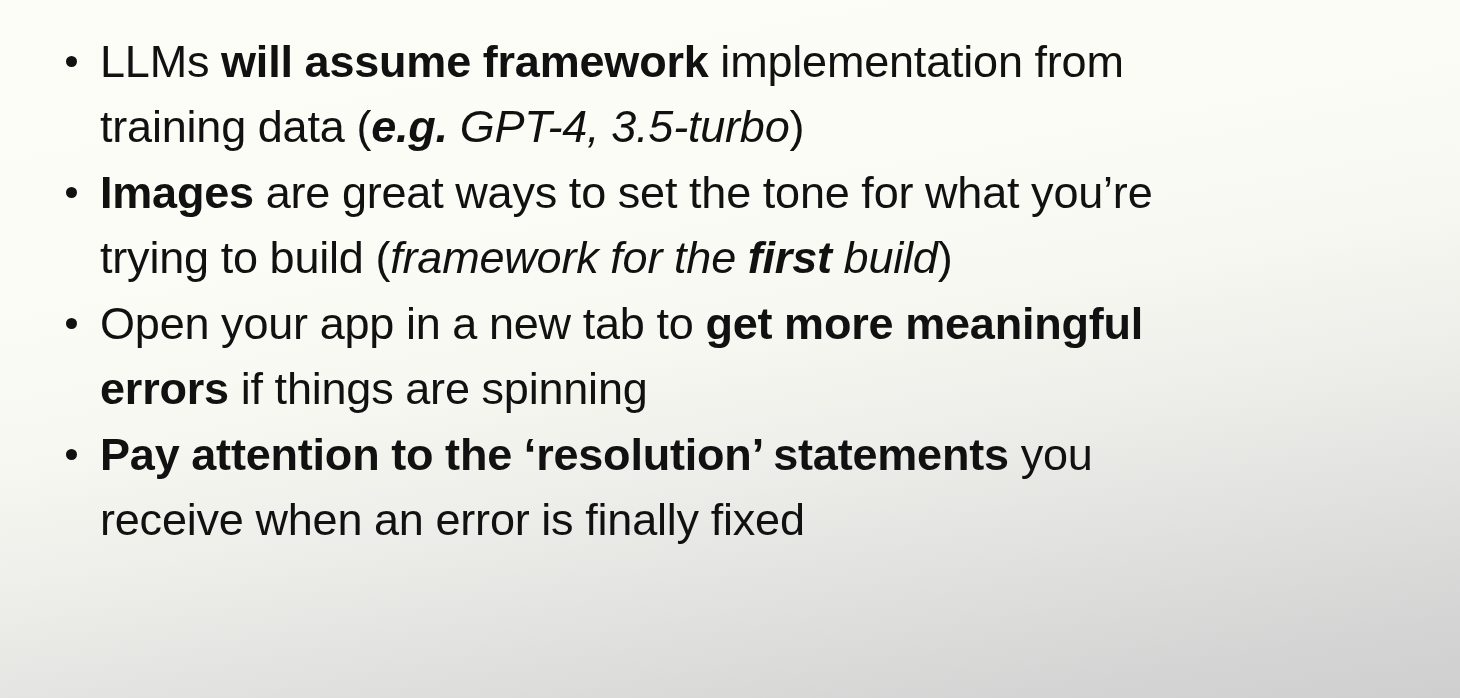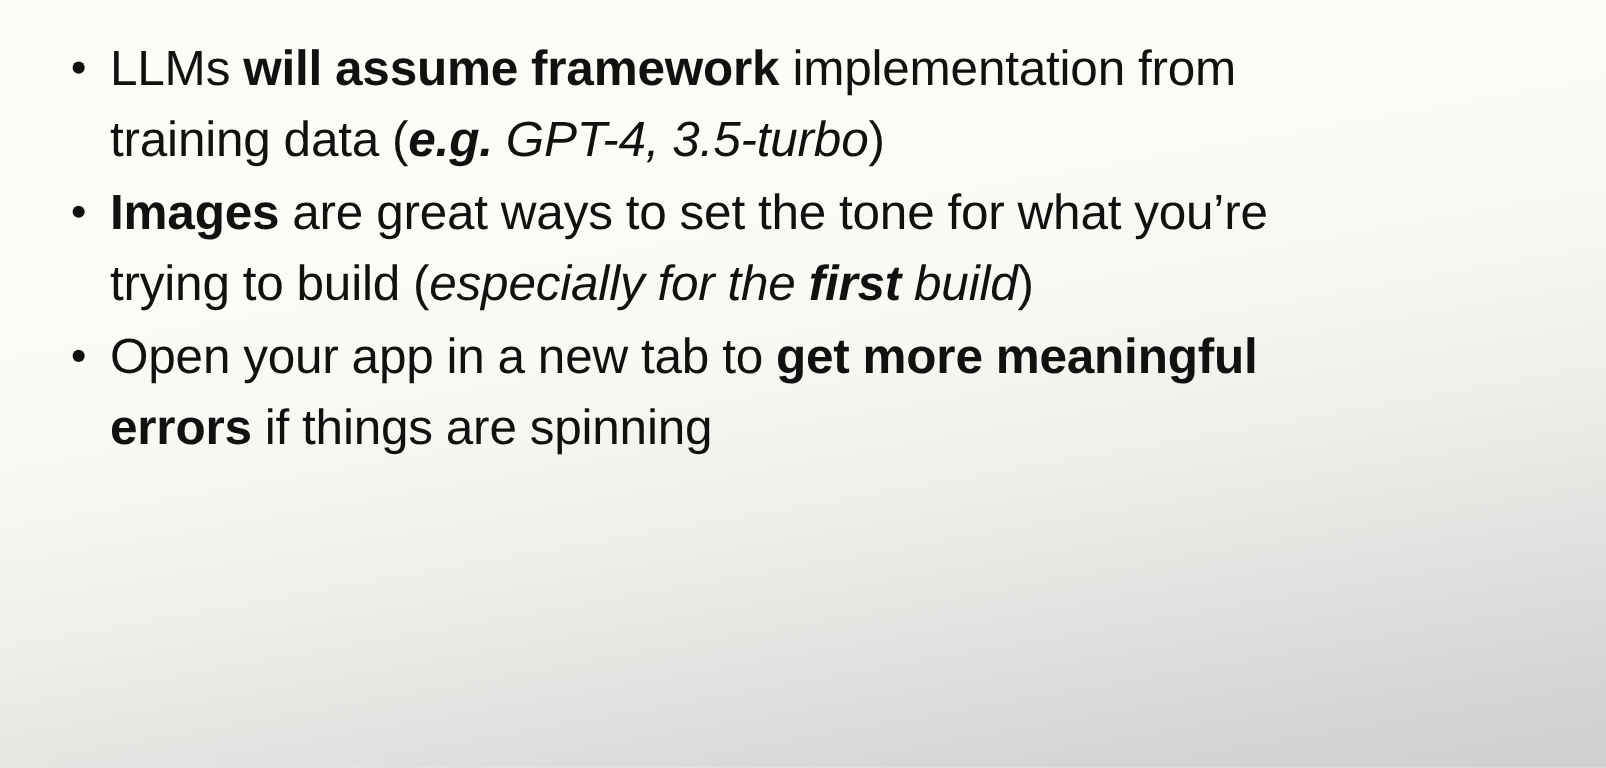--- a/index.html
+++ b/index.html
@@ -77,20 +77,24 @@
 <body>
 
 <div id="slide">
   <ul id="bullet-list">
       <li class="bullet-item">
         <span class="bullet-marker"></span>
         <span class="bullet-text"><span>LLMs </span><span class="b">will assume framework</span><span> implementation from training data (</span><span class="bi">e.g.</span><span class="i"> GPT-4, 3.5-turbo</span><span>)</span></span>
       </li>
       <li class="bullet-item">
         <span class="bullet-marker"></span>
-        <span class="bullet-text"><span class="b">Images</span><span> are great ways to set the tone for what you’re trying to build (</span><span class="i">especially for the </span><span class="bi">first</span><span class="i"> build</span><span>)</span></span>
+        <span class="bullet-text"><span class="b">Images</span><span> are great ways to set the tone for what you’re trying to build (</span><span class="i">framework for the </span><span class="bi">first</span><span class="i"> build</span><span>)</span></span>
       </li>
       <li class="bullet-item">
         <span class="bullet-marker"></span>
         <span class="bullet-text"><span>Open your app in a new tab to </span><span class="b">get more meaningful errors</span><span> if things are spinning</span></span>
       </li>
+      <li class="bullet-item">
+        <span class="bullet-marker"></span>
+        <span class="bullet-text"><span class="b">Pay attention to the ‘resolution’ statements</span><span> you receive when an error is finally fixed</span></span>
+      </li>
     </ul>
 </div>
 
 </body></html>

